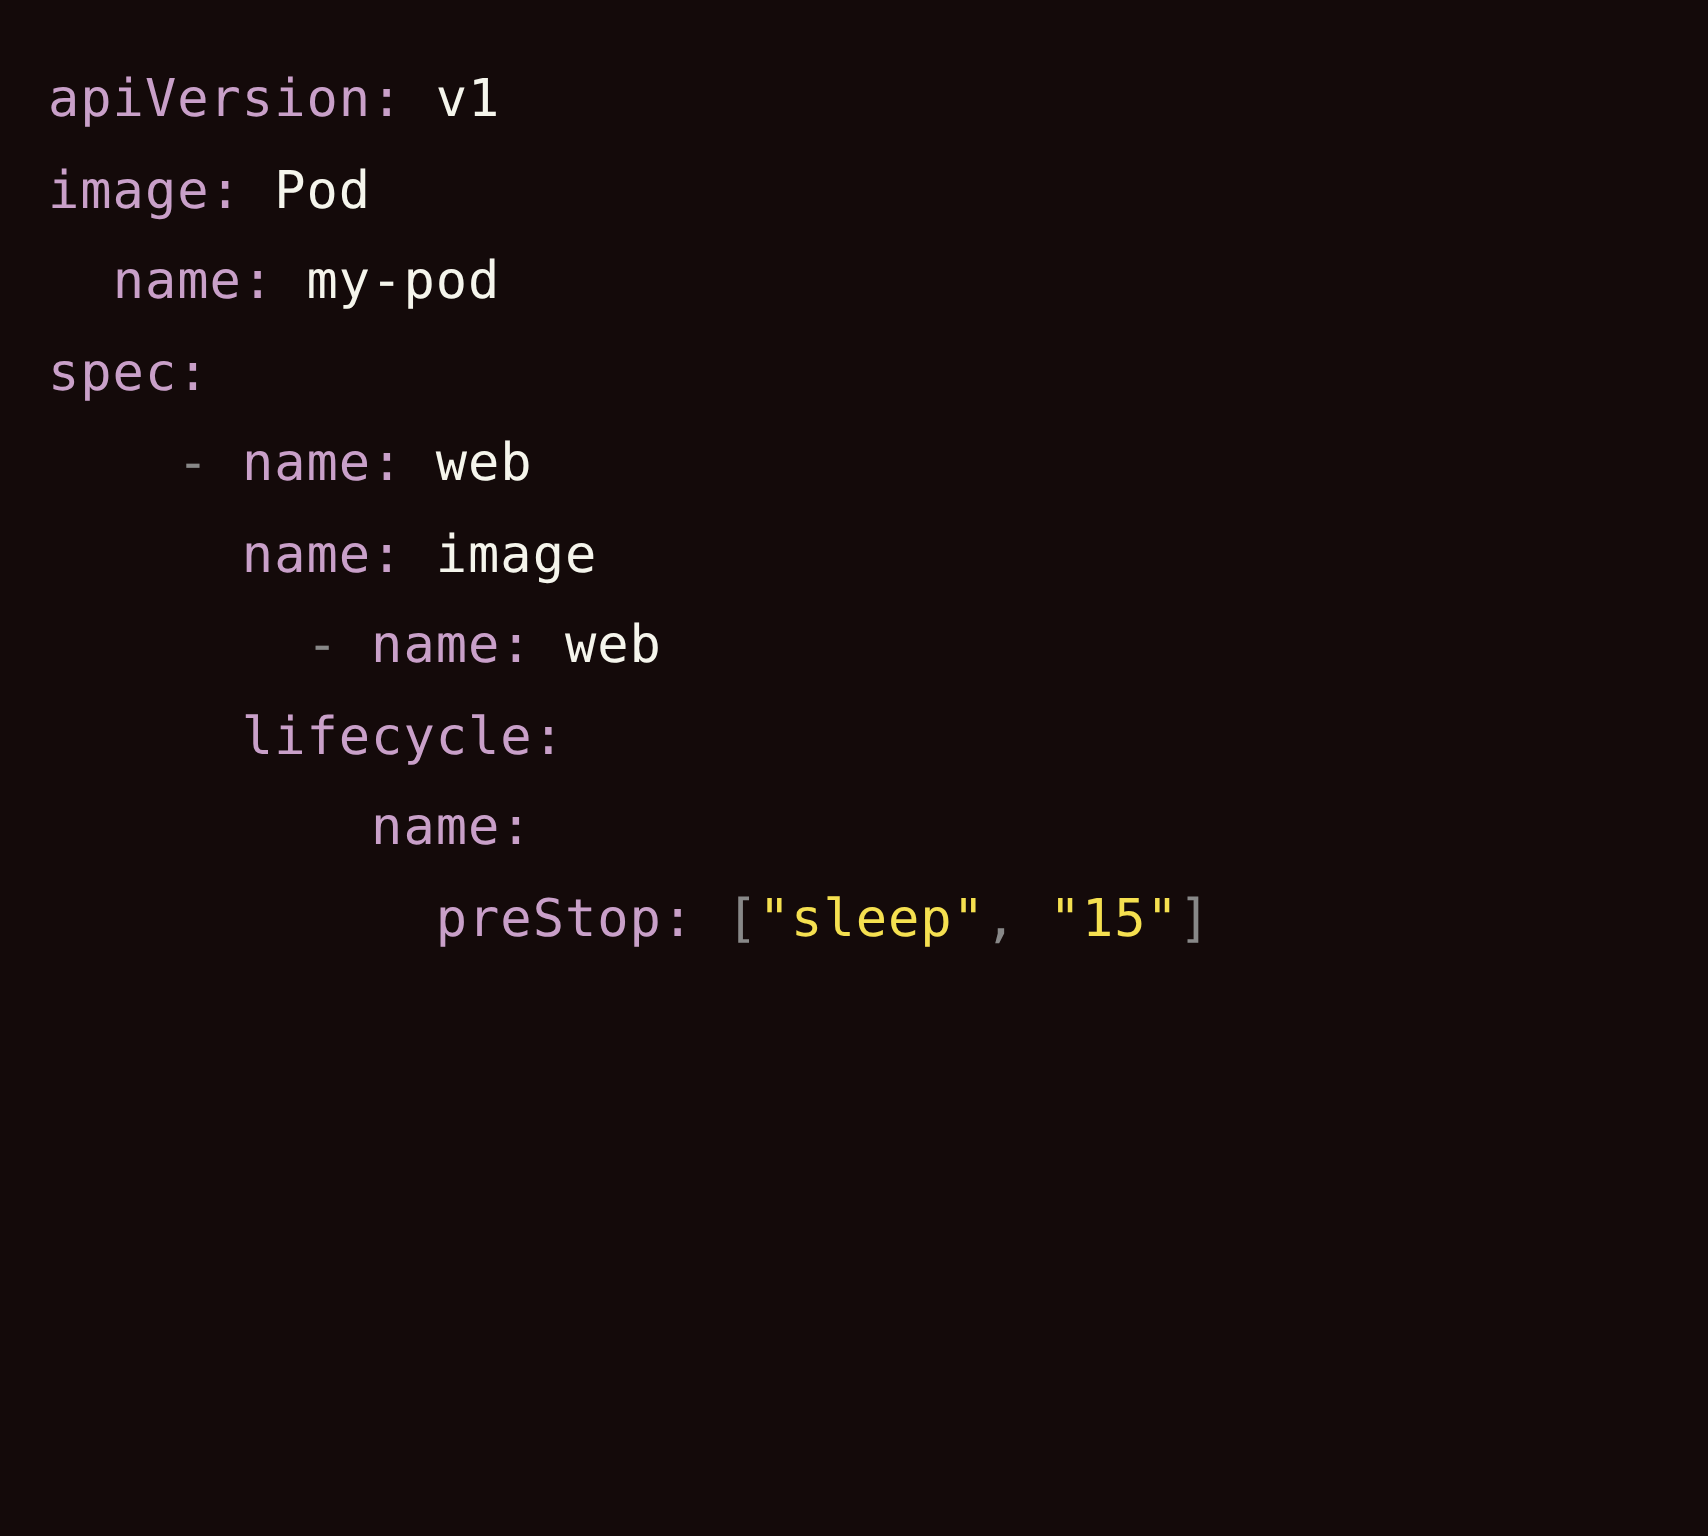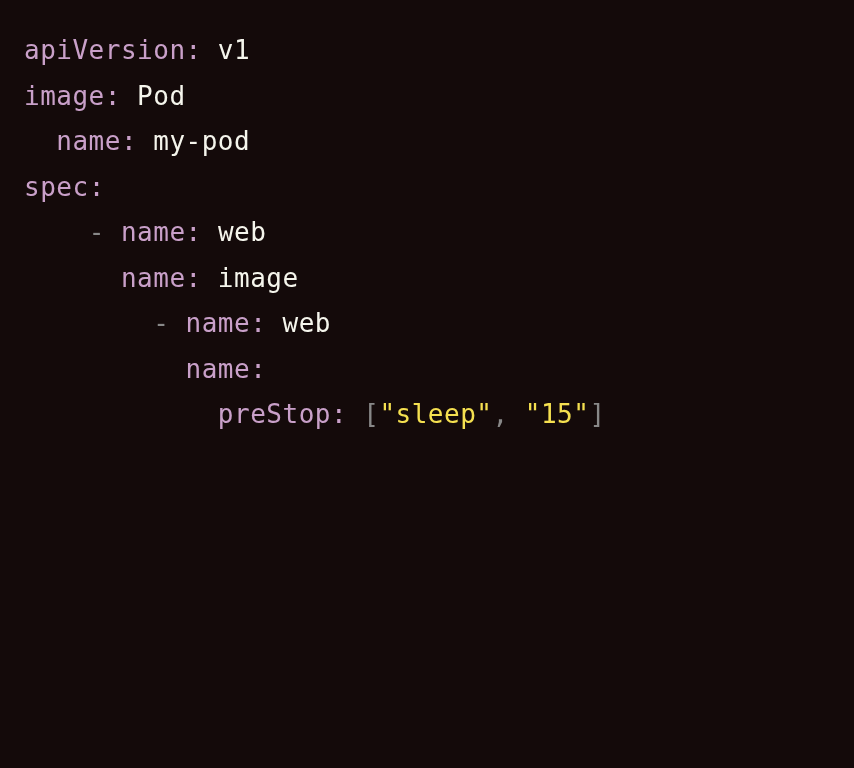--- a/index.html
+++ b/index.html
@@ -29,15 +29,16 @@
 <body>
 
 <div>
   <div class="line"><span class="key">apiVersion</span><span class="punct">:</span><span> </span><span class="value">v1</span></div>
   <div class="line"><span class="key">image</span><span class="punct">:</span><span> </span><span class="value">Pod</span></div>
   <div class="line"><span>  </span><span class="key">name</span><span class="punct">:</span><span> </span><span class="value">my-pod</span></div>
   <div class="line"><span class="key">spec</span><span class="punct">:</span></div>
   <div class="line"><span>    </span><span class="dash">-</span><span> </span><span class="key">name</span><span class="punct">:</span><span> </span><span class="value">web</span></div>
   <div class="line"><span>      </span><span class="key">name</span><span class="punct">:</span><span> </span><span class="value">image</span></div>
   <div class="line"><span>        </span><span class="dash">-</span><span> </span><span class="key">name</span><span class="punct">:</span><span> </span><span class="value">web</span></div>
+  <div class="line"><span>      </span><span class="key">lifecycle</span><span class="punct">:</span></div>
   <div class="line"><span>          </span><span class="key">name</span><span class="punct">:</span></div>
   <div class="line"><span>          </span><span>  </span><span class="key">preStop</span><span class="punct">:</span><span> </span><span class="bracket">[</span><span class="string">"sleep"</span><span class="comma">,</span><span> </span><span class="string">"15"</span><span class="bracket">]</span></div>
 </div>
 
 </body></html>

